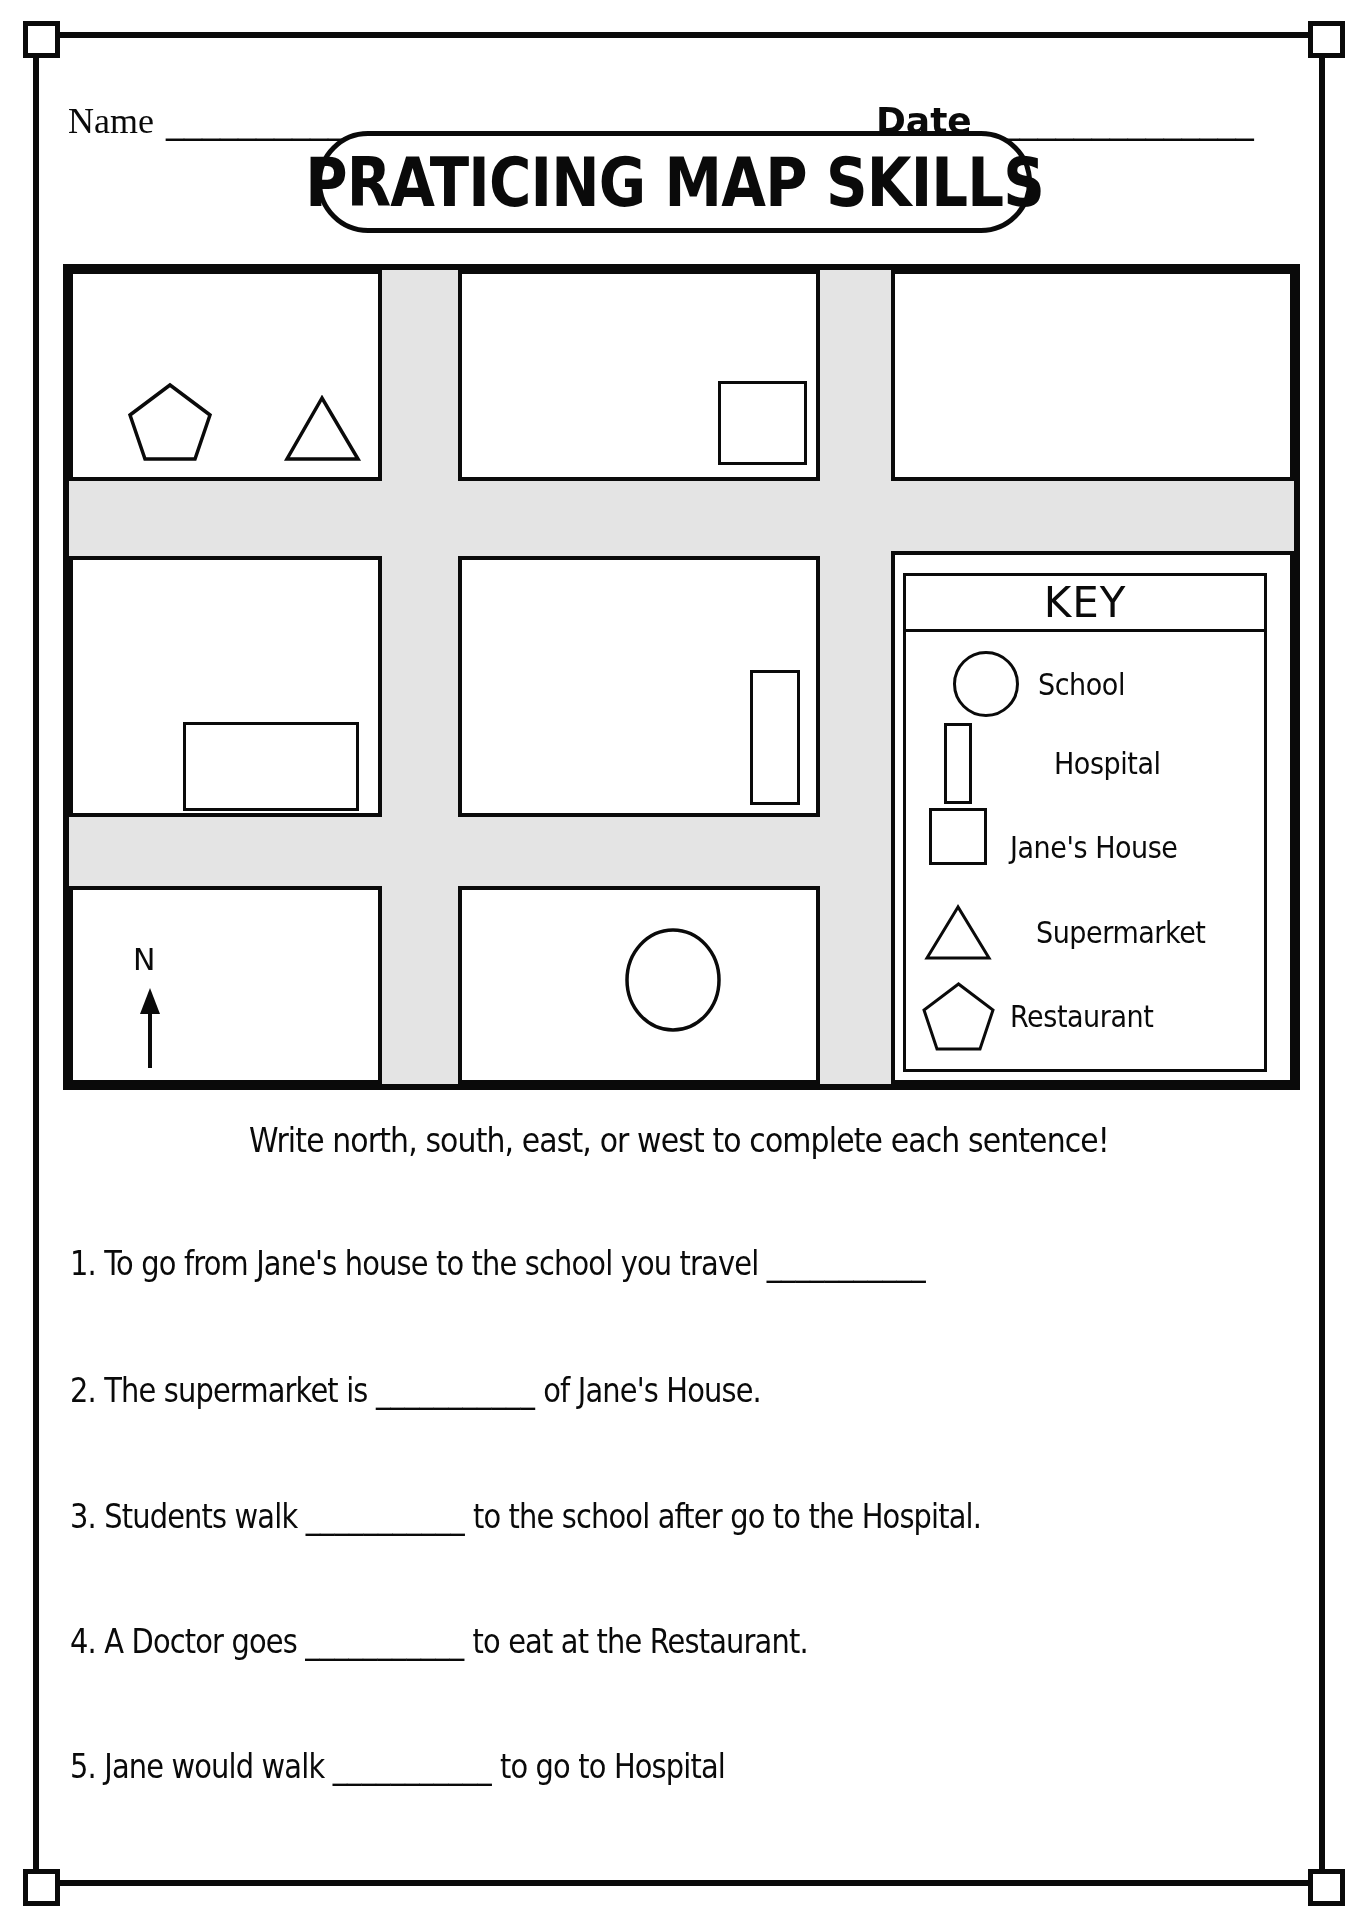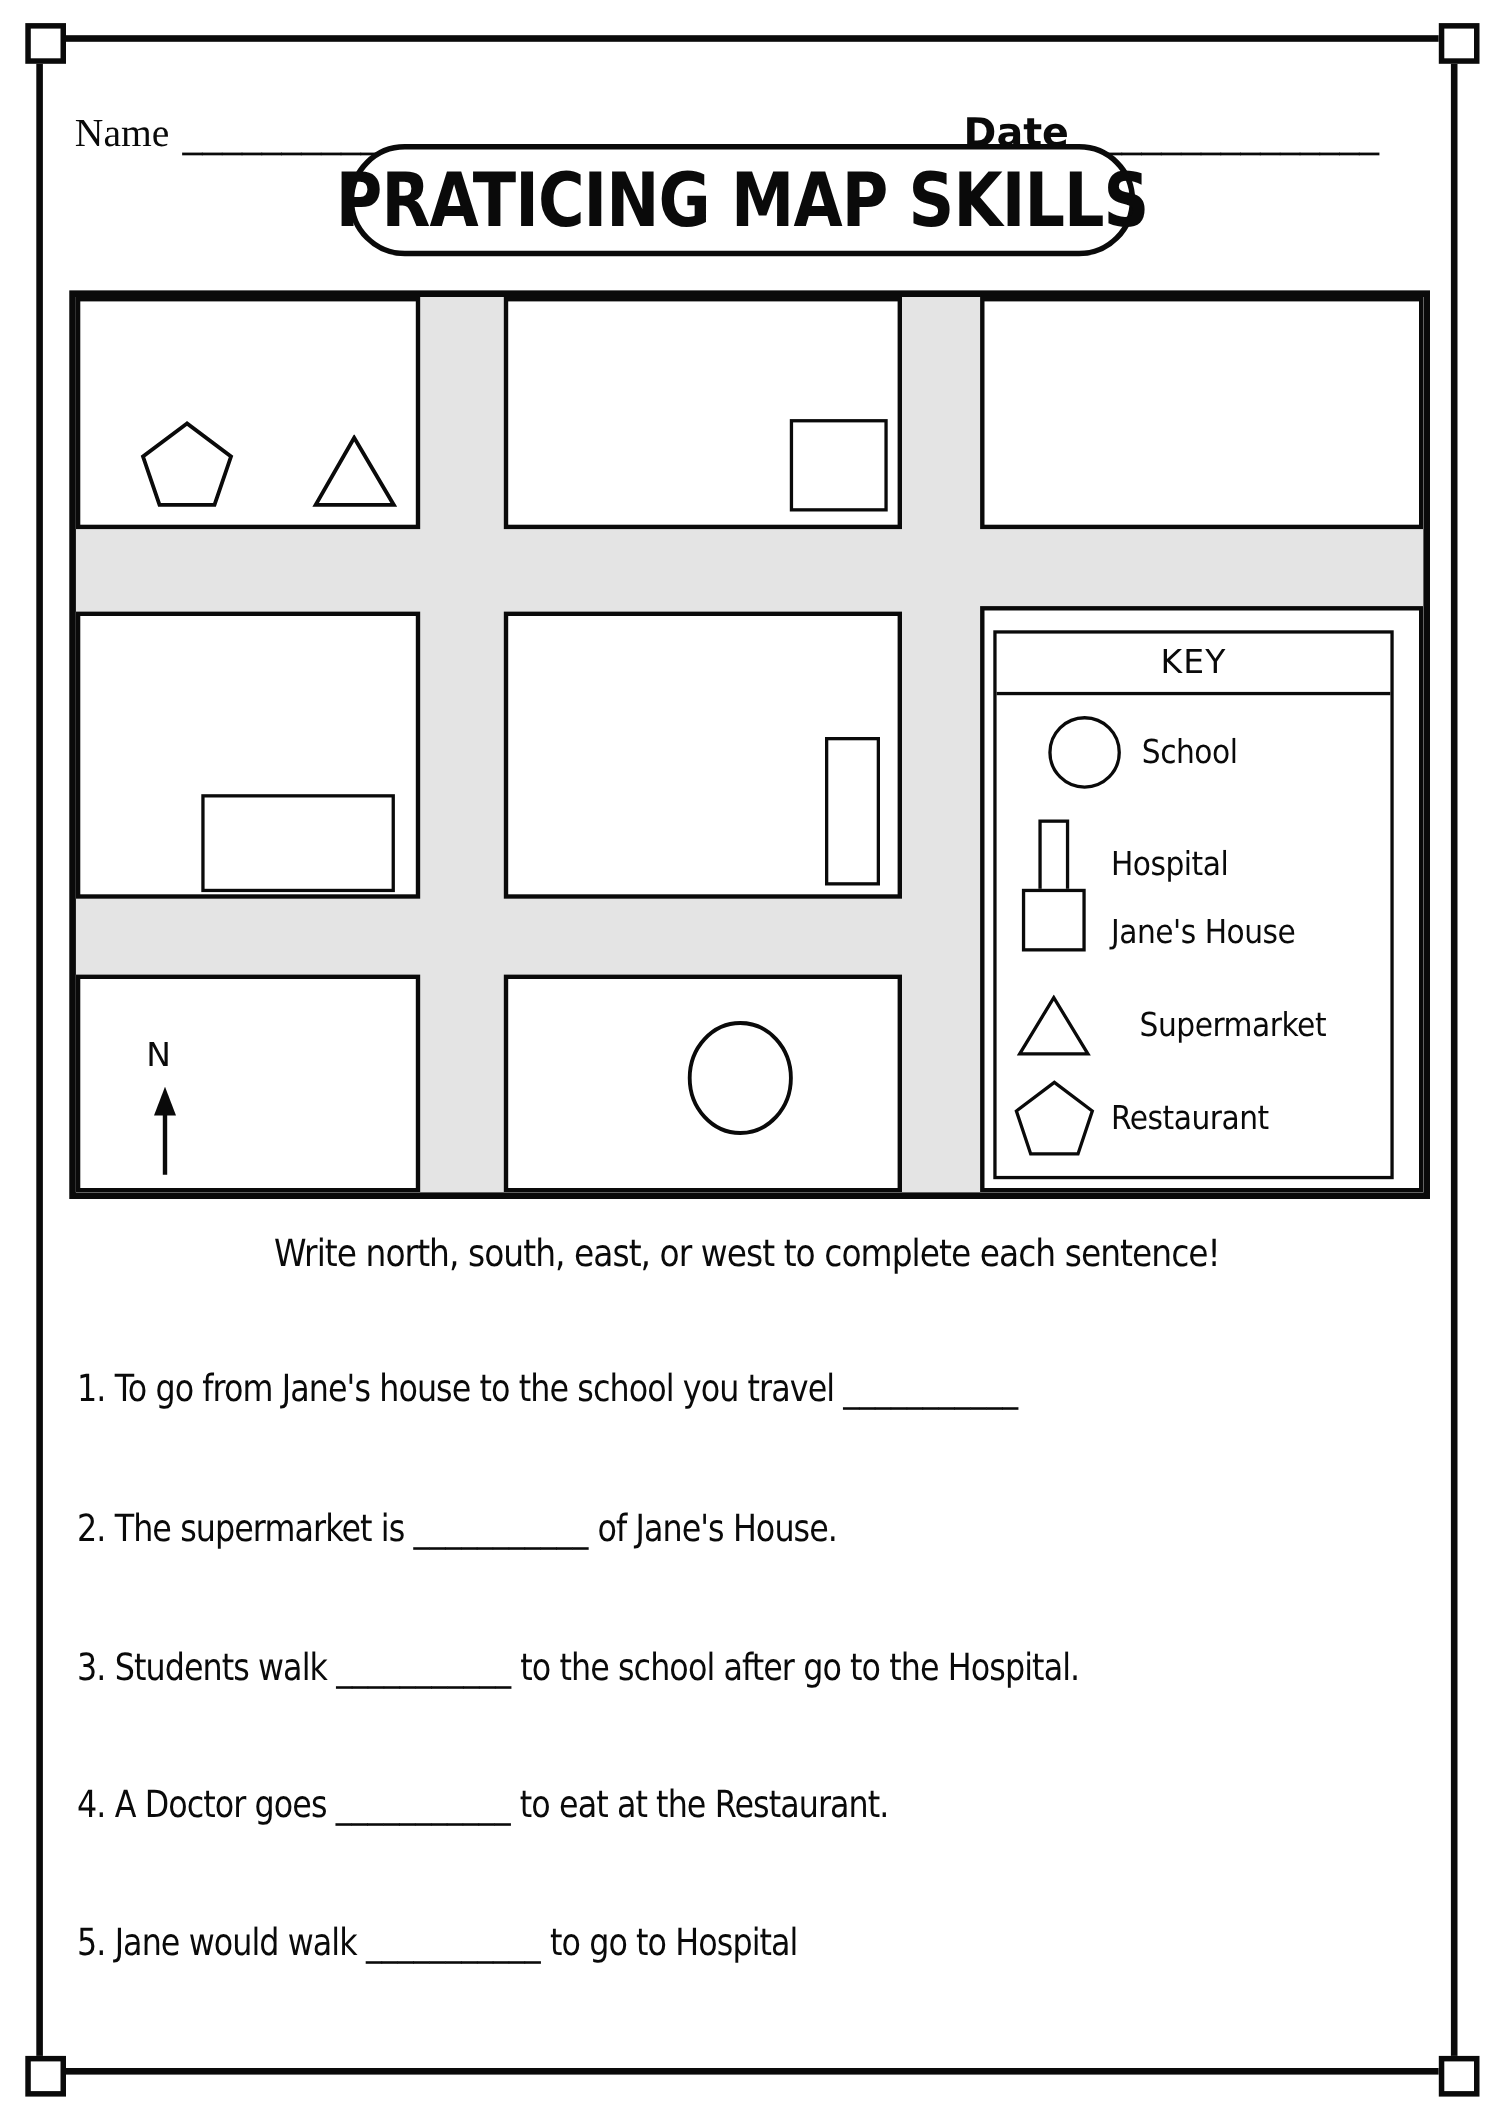--- a/index.html
+++ b/index.html
@@ -59,26 +59,26 @@
 
   .north-label{position:absolute;left:64px;top:672px;font-size:30px;}
 
   
   .keybox{
     position:absolute;left:834px;top:303px;width:364px;height:499px;
     border:3px solid #0a0a0a;box-sizing:border-box;background:#fff;
   }
   .key-header{
     height:53px;border-bottom:3px solid #0a0a0a;display:flex;align-items:center;justify-content:center;
-    font-size:30px;letter-spacing:1px;
+    font-size:42px;letter-spacing:1px;
   }
   .key-body{position:relative;width:100%;height:437px;}
   .key-row{position:absolute;left:0;right:0;display:flex;align-items:center;}
   .kr1{top:18px;height:68px;margin-left:28px;}
-  .kr2{top:112px;height:83px;}
+  .kr2{top:90px;height:83px;gap:44px;}
   .kr3{top:174px;height:59px;align-items:flex-end;}
   .kr4{top:271px;height:59px;gap:26px;}
   .kr5{top:348px;height:73px;}
   .sym-cell{width:104px;display:flex;align-items:center;justify-content:center;flex:0 0 104px;}
   .key-label{font-size:30px;letter-spacing:-0.5px;transform:scaleX(0.9);transform-origin:0 50%;white-space:nowrap;}
   .sym-circle{width:66px;height:66px;border:3px solid #0a0a0a;border-radius:50%;box-sizing:border-box;background:#fff;}
   .sym-vrect{width:28px;height:81px;border:3px solid #0a0a0a;box-sizing:border-box;background:#fff;}
   .sym-square{width:58px;height:57px;border:3px solid #0a0a0a;box-sizing:border-box;background:#fff;}
 
   

